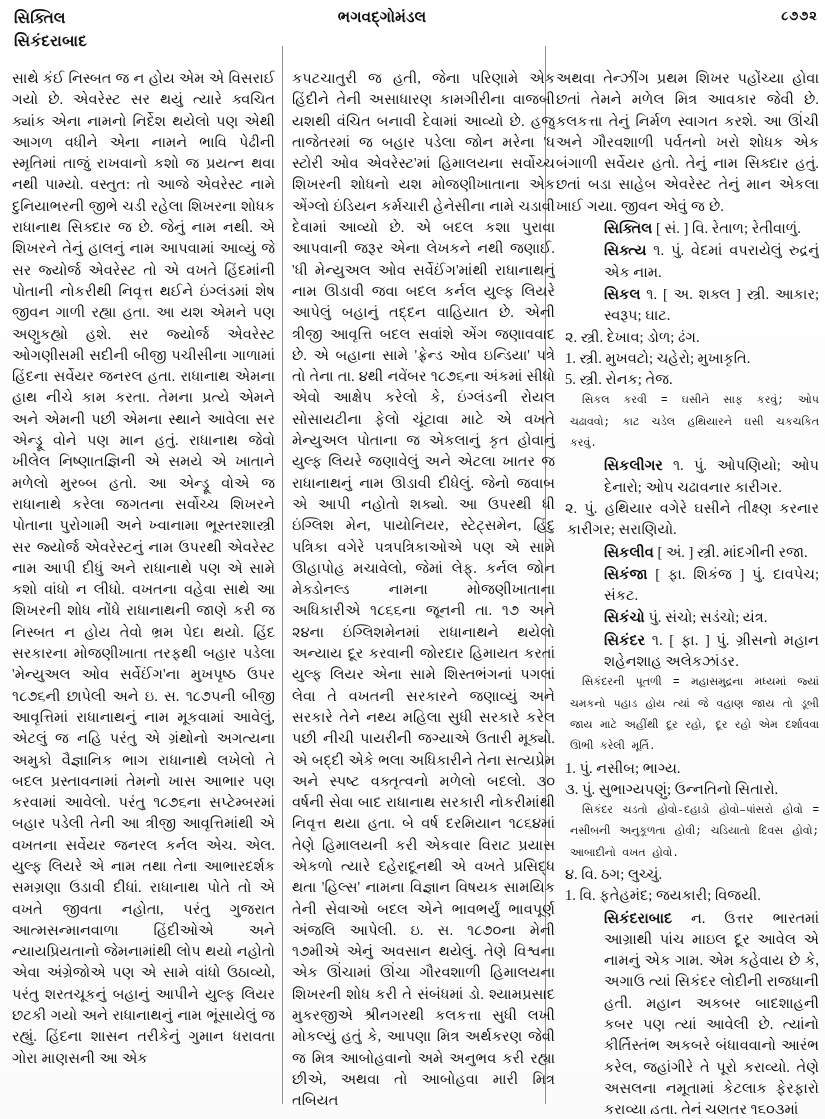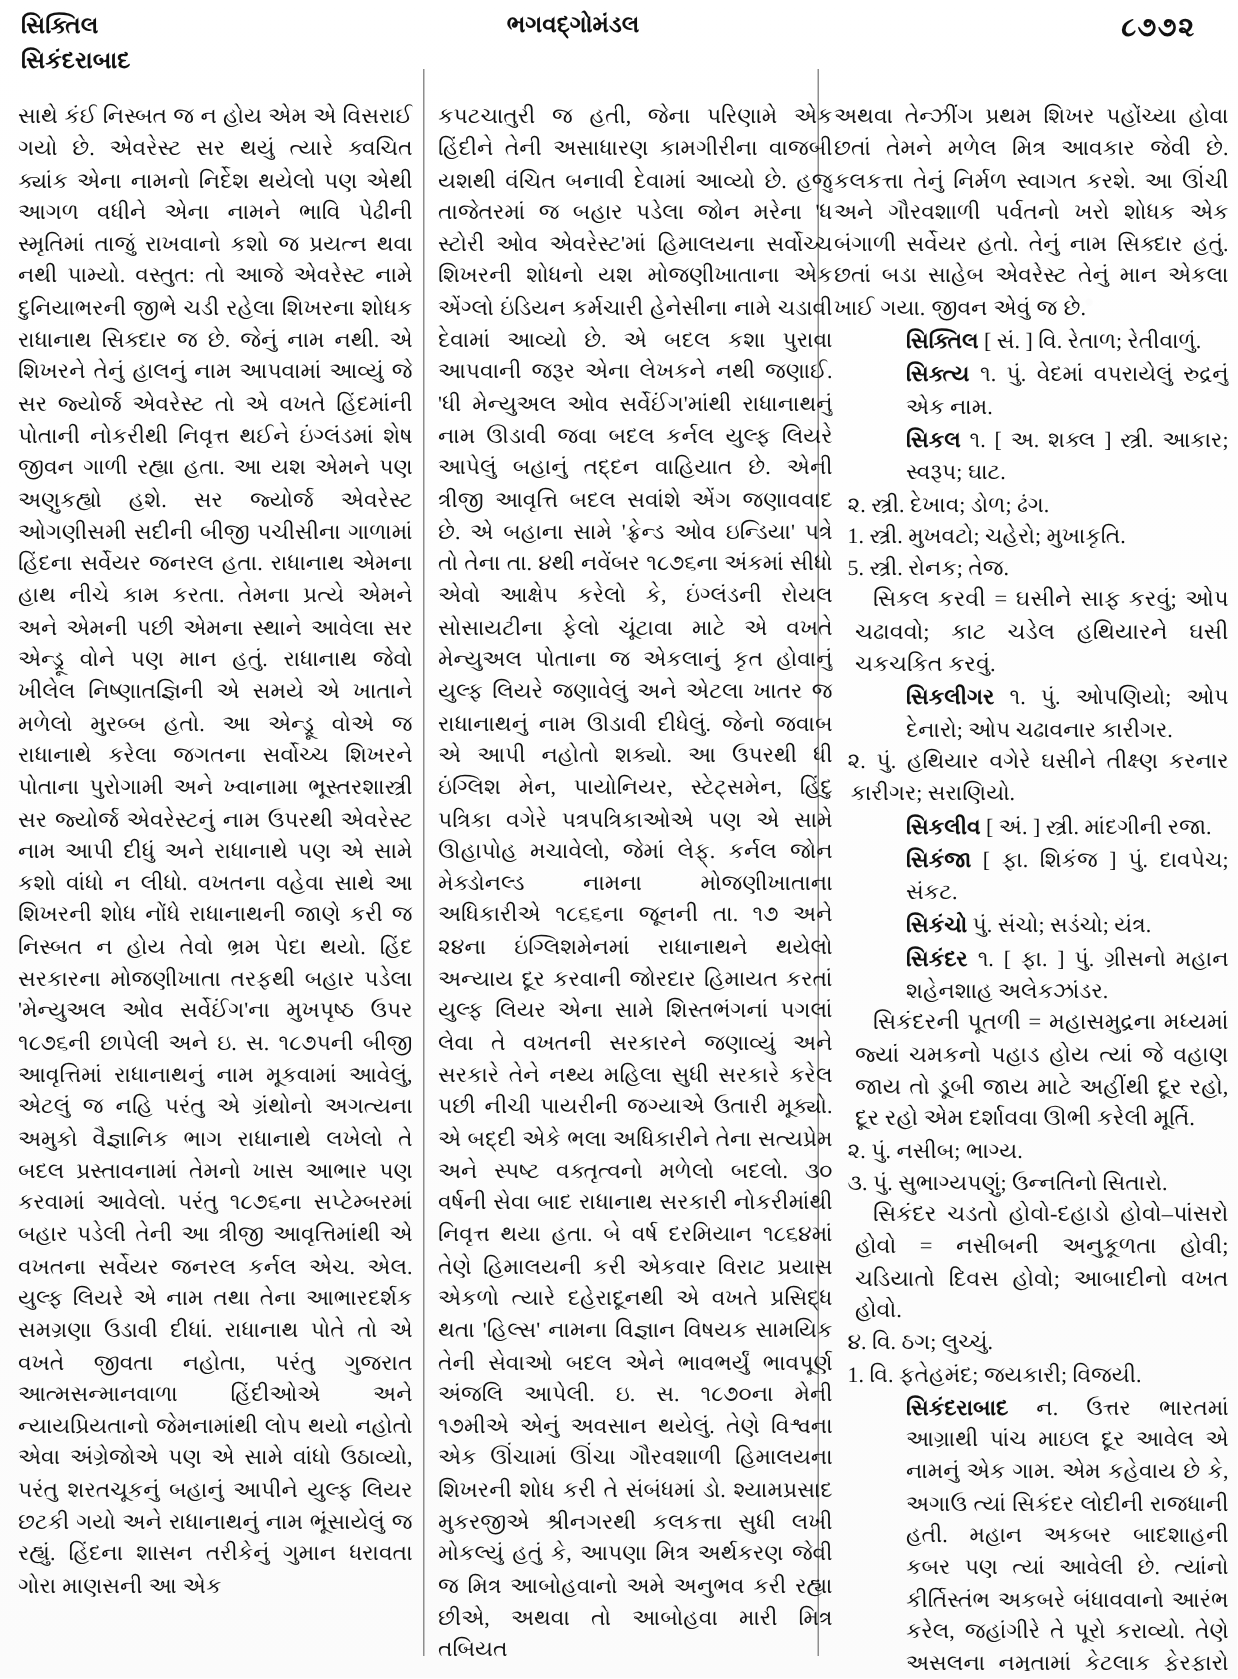--- a/index.html
+++ b/index.html
@@ -48,24 +48,24 @@
     left: 0;
     top: 2px;
     width: 724px;
     text-align: center;
     font-weight: bold;
     font-size: 15.5px;
     margin-left: 20px;
   }
   .runhead-right {
     position: absolute;
-    right: 28px;
+    right: 7px;
     top: 2px;
     font-weight: bold;
-    font-size: 18px;
+    font-size: 13px;
     letter-spacing: 1px;
   }
 
   
   .colrule {
     position: absolute;
     top: 46px;
     width: 1px;
     height: 1058px;
     background: #8e8e8e;
@@ -121,25 +121,26 @@
   
   .sense {
     font-size: 14.6px;
     line-height: 21.3px;
     text-align: justify;
     padding-left: 11px;
     text-indent: -2px;
   }
   
   .phrase {
-    font-size: 15px;
+    font-size: 11px;
     line-height: 21.3px;
     text-align: justify;
     padding-left: 14px;
     text-indent: 12px;
+    font-family: Liberation Mono, monospace;
   }
 </style>
 </head>
 <body>
 
 <div class="page">
 
   <div class="runhead">
     <div class="runhead-left">
       <div>સિક્તિલ</div>
@@ -172,21 +173,21 @@
           <div class="sense">1. સ્ત્રી. મુખવટો; ચહેરો; મુખાકૃતિ.</div>
           <div class="sense">5. સ્ત્રી. રોનક; તેજ.</div>
           <div class="phrase">સિકલ કરવી = ઘસીને સાફ કરવું; ઓપ ચઢાવવો; કાટ ચડેલ હથિયારને ઘસી ચકચકિત કરવું.</div>
           <div class="entry"><span class="hw">સિકલીગર</span><span class="body"> ૧. પું. ઓપણિયો; ઓપ દેનારો; ઓપ ચઢાવનાર કારીગર.</span></div>
           <div class="sense">૨. પું. હથિયાર વગેરે ઘસીને તીક્ષ્ણ કરનાર કારીગર; સરાણિયો.</div>
           <div class="entry"><span class="hw">સિકલીવ</span><span class="body"> [ અં. ] સ્ત્રી. માંદગીની રજા.</span></div>
           <div class="entry"><span class="hw">સિકંજા</span><span class="body"> [ ફા. શિકંજ ] પું. દાવપેચ; સંકટ.</span></div>
           <div class="entry"><span class="hw">સિકંચો</span><span class="body"> પું. સંચો; સડંચો; યંત્ર.</span></div>
           <div class="entry"><span class="hw">સિકંદર</span><span class="body"> ૧. [ ફા. ] પું. ગ્રીસનો મહાન શહેનશાહ અલેકઝાંડર.</span></div>
           <div class="phrase">સિકંદરની પૂતળી = મહાસમુદ્રના મધ્યમાં જ્યાં ચમકનો પહાડ હોય ત્યાં જે વહાણ જાય તો ડૂબી જાય માટે અહીંથી દૂર રહો, દૂર રહો એમ દર્શાવવા ઊભી કરેલી મૂર્તિ.</div>
-          <div class="sense">૨. પું. નસીબ; ભાગ્ય.</div>
+          <div class="sense">1. પું. નસીબ; ભાગ્ય.</div>
           <div class="sense">૩. પું. સુભાગ્યપણું; ઉન્નતિનો સિતારો.</div>
           <div class="phrase">સિકંદર ચડતો હોવો-દહાડો હોવો–પાંસરો હોવો = નસીબની અનુકૂળતા હોવી; ચડિયાતો દિવસ હોવો; આબાદીનો વખત હોવો.</div>
           <div class="sense">૪. વિ. ઠગ; લુચ્ચું.</div>
           <div class="sense">1. વિ. ફતેહમંદ; જયકારી; વિજયી.</div>
           <div class="entry"><span class="hw">સિકંદરાબાદ</span><span class="body"> ન. ઉત્તર ભારતમાં આગ્રાથી પાંચ માઇલ દૂર આવેલ એ નામનું એક ગામ. એમ કહેવાય છે કે, અગાઉ ત્યાં સિકંદર લોદીની રાજધાની હતી. મહાન અકબર બાદશાહની કબર પણ ત્યાં આવેલી છે. ત્યાંનો કીર્તિસ્તંભ અકબરે બંધાવવાનો આરંભ કરેલ, જહાંગીરે તે પૂરો કરાવ્યો. તેણે અસલના નમૂતામાં કેટલાક ફેરફારો કરાવ્યા હતા. તેનું ચણતર ૧૬૦૩માં</span></div>
         </div>
     </div>
 
   </div>
 </div>

